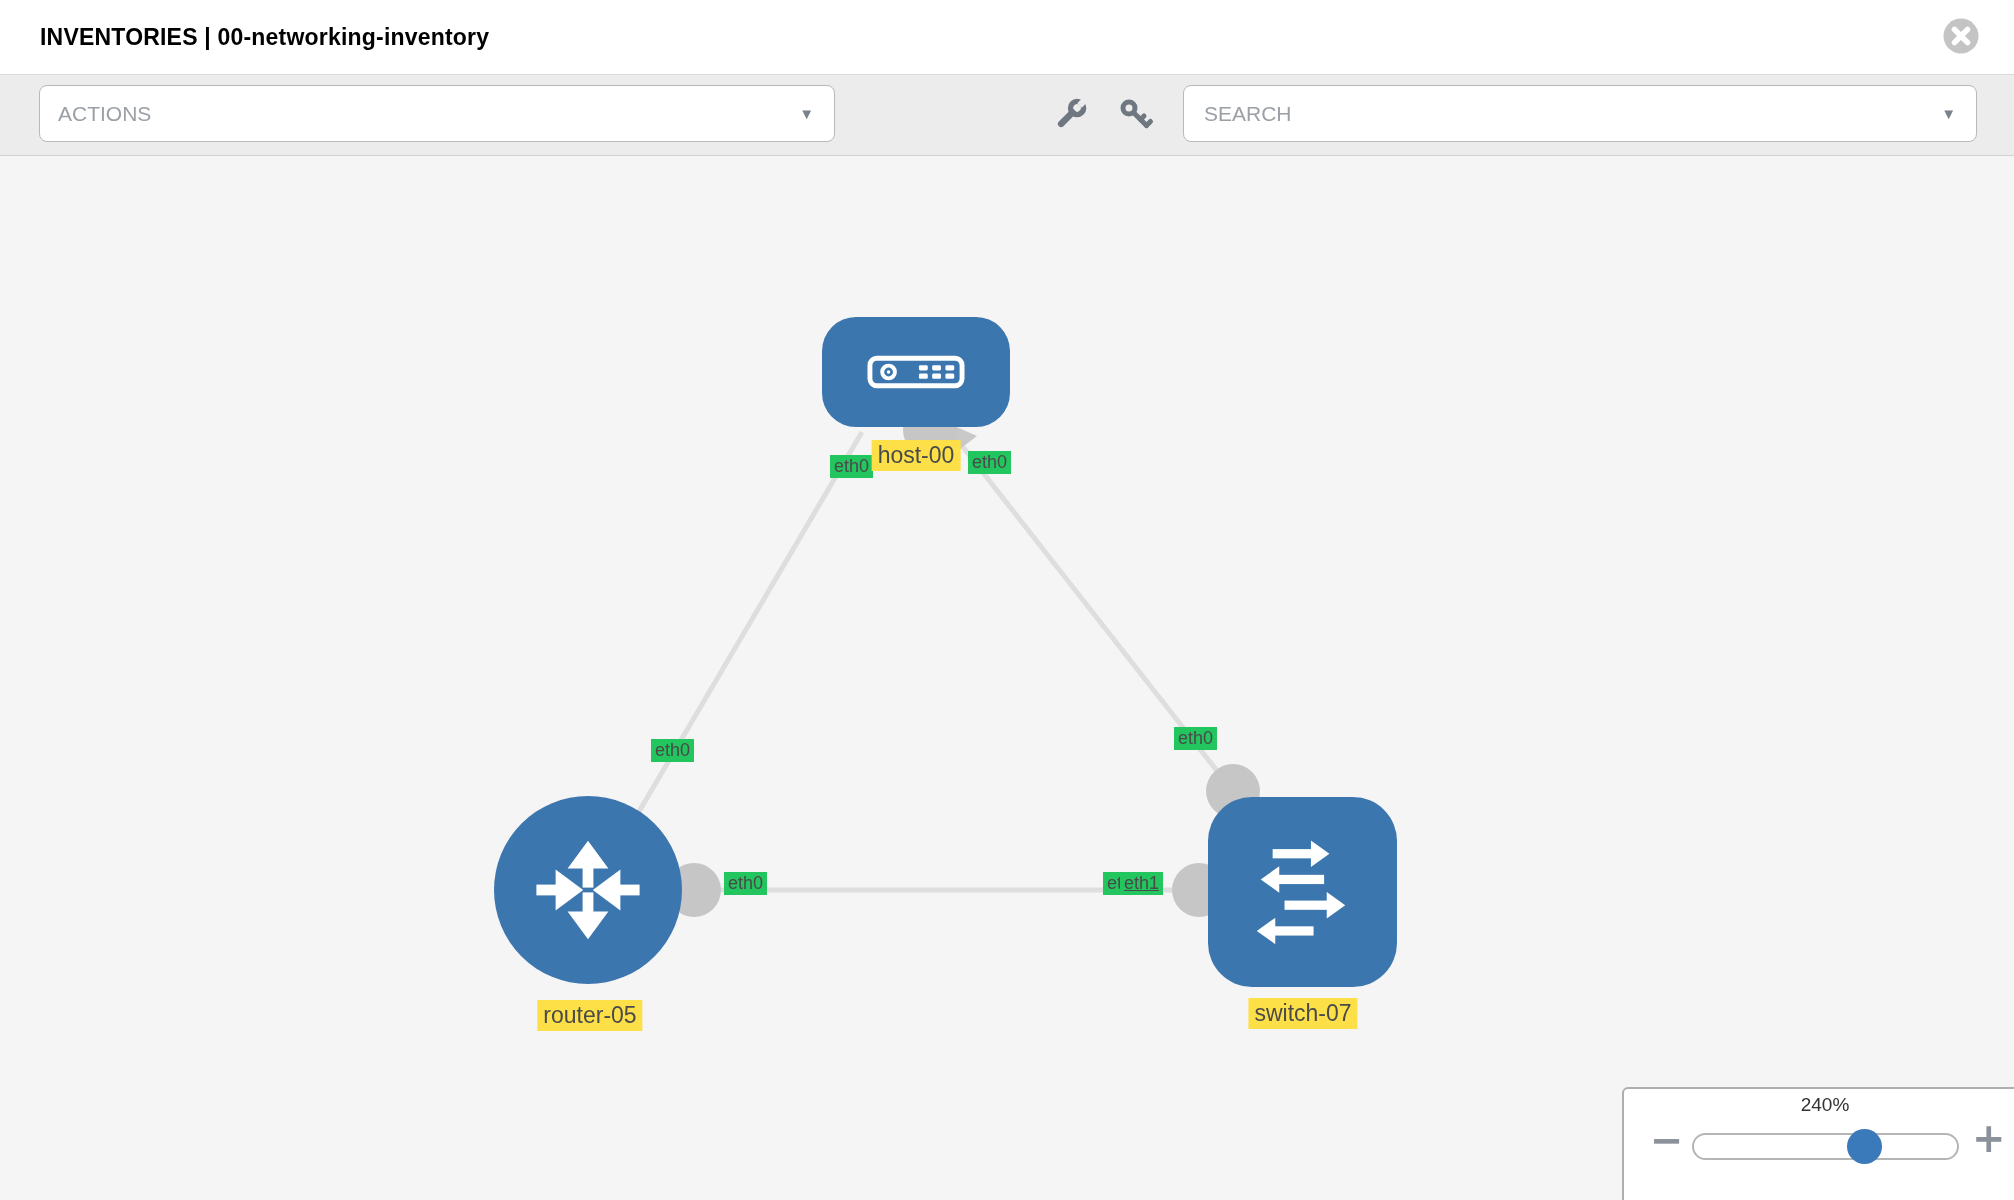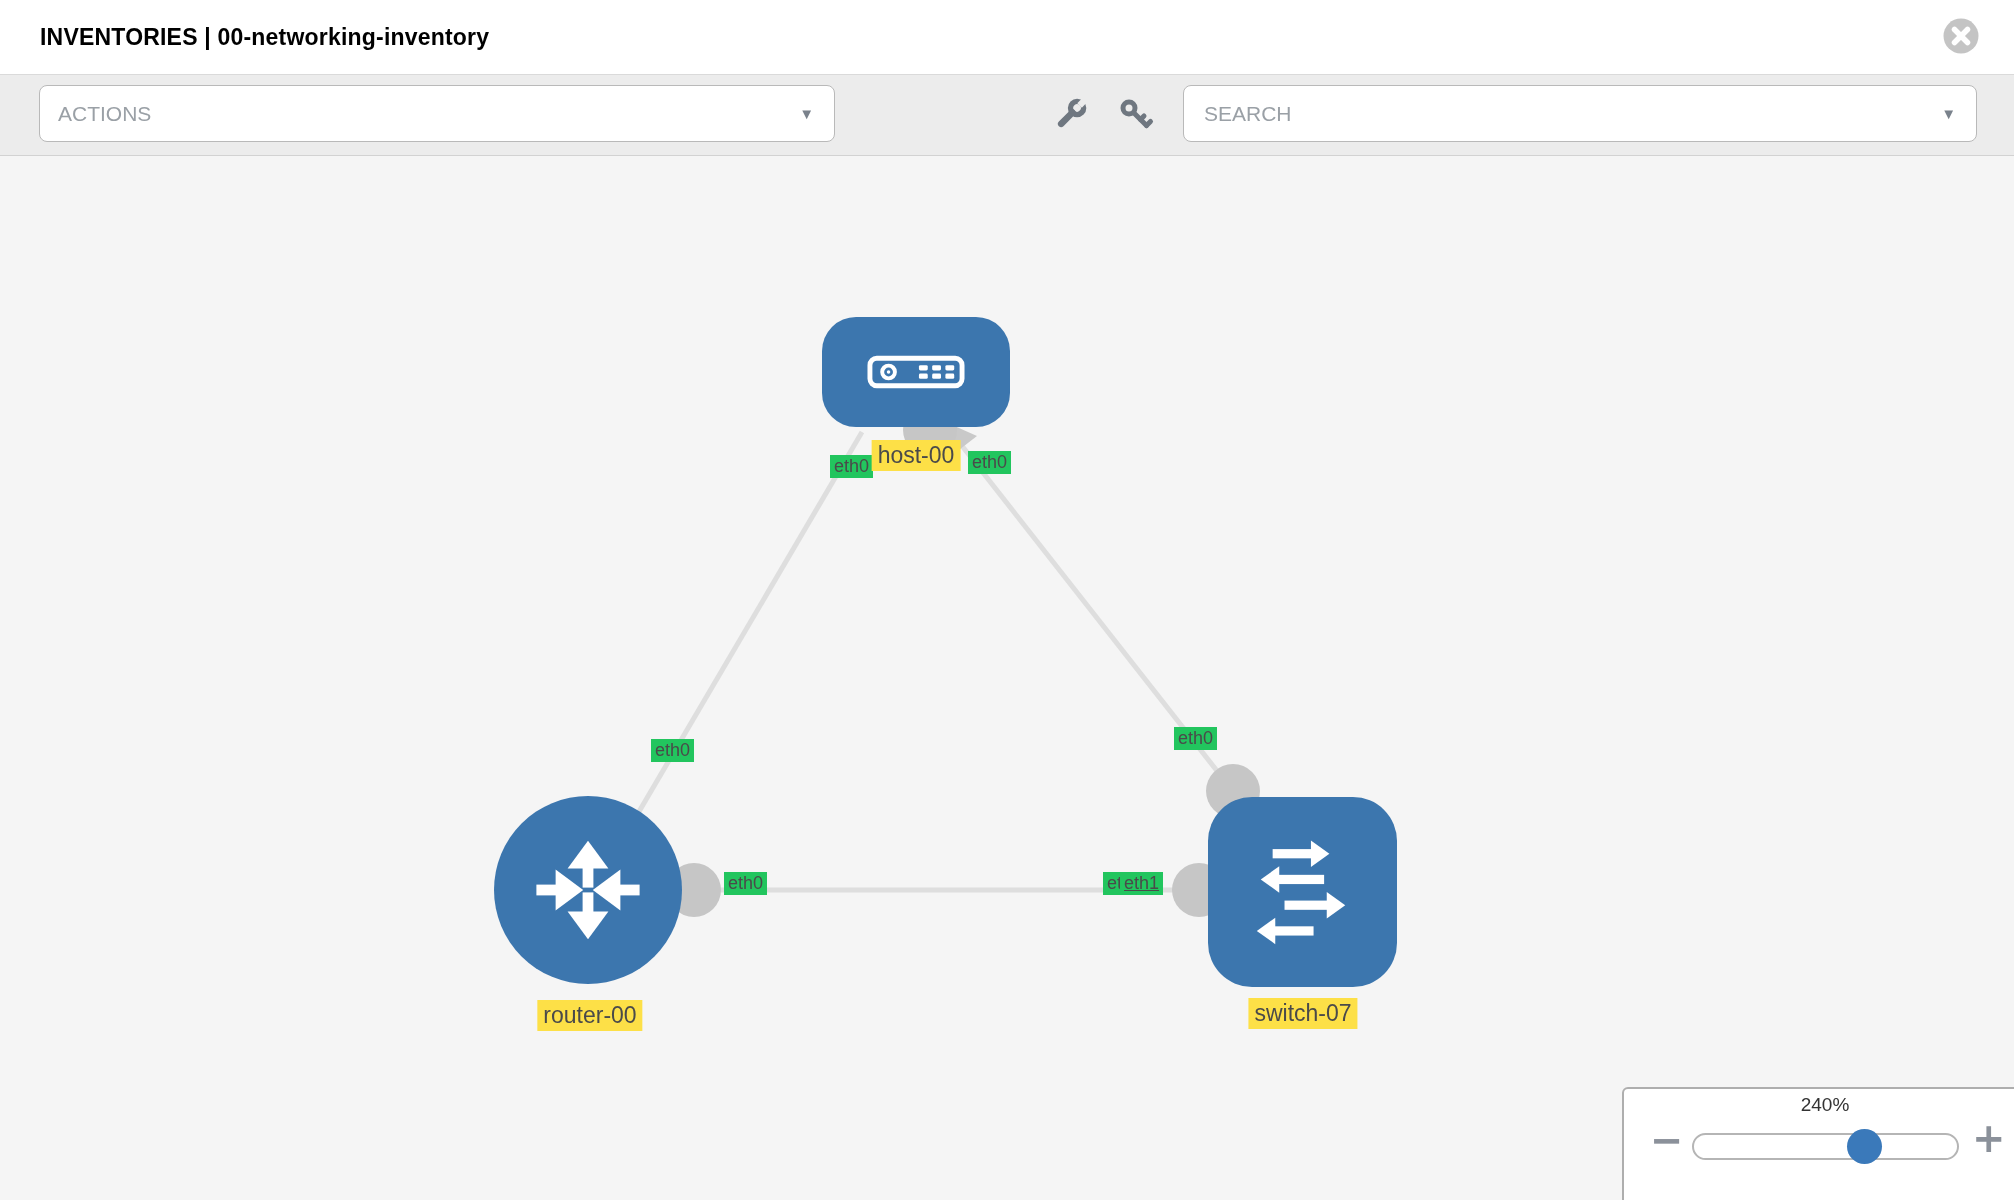--- a/index.html
+++ b/index.html
@@ -118,21 +118,21 @@
           <rect x="30" y="37" width="36" height="7"></rect>
           <rect x="36" y="56.5" width="33" height="7"></rect>
           <polygon points="82,60 68,50 68,70"></polygon>
           <polygon points="15,79.5 29,69.5 29,89.5"></polygon>
           <rect x="27" y="76" width="31" height="7"></rect>
         </g>
       </svg>
     </div>
 
     <div class="node-label" style="left:916px;top:440px;">host-00</div>
-    <div class="node-label" style="left:590px;top:1000px;">router-00</div>
+    <div class="node-label" style="left:590px;top:1000px;">router-05</div>
     <div class="node-label" style="left:1303px;top:998px;">switch-07</div>
 
     <div class="iface-label" style="left:830px;top:455px;">eth0</div>
     <div class="iface-label" style="left:968px;top:451px;">eth0</div>
     <div class="iface-label" style="left:651px;top:739px;">eth0</div>
     <div class="iface-label" style="left:1174px;top:727px;">eth0</div>
     <div class="iface-label" style="left:724px;top:872px;">eth0</div>
     <div class="iface-label" style="left:1103px;top:872px;">eth0</div>
     <div class="iface-label iface-front" style="left:1120px;top:872px;">eth1</div>
   </div>

